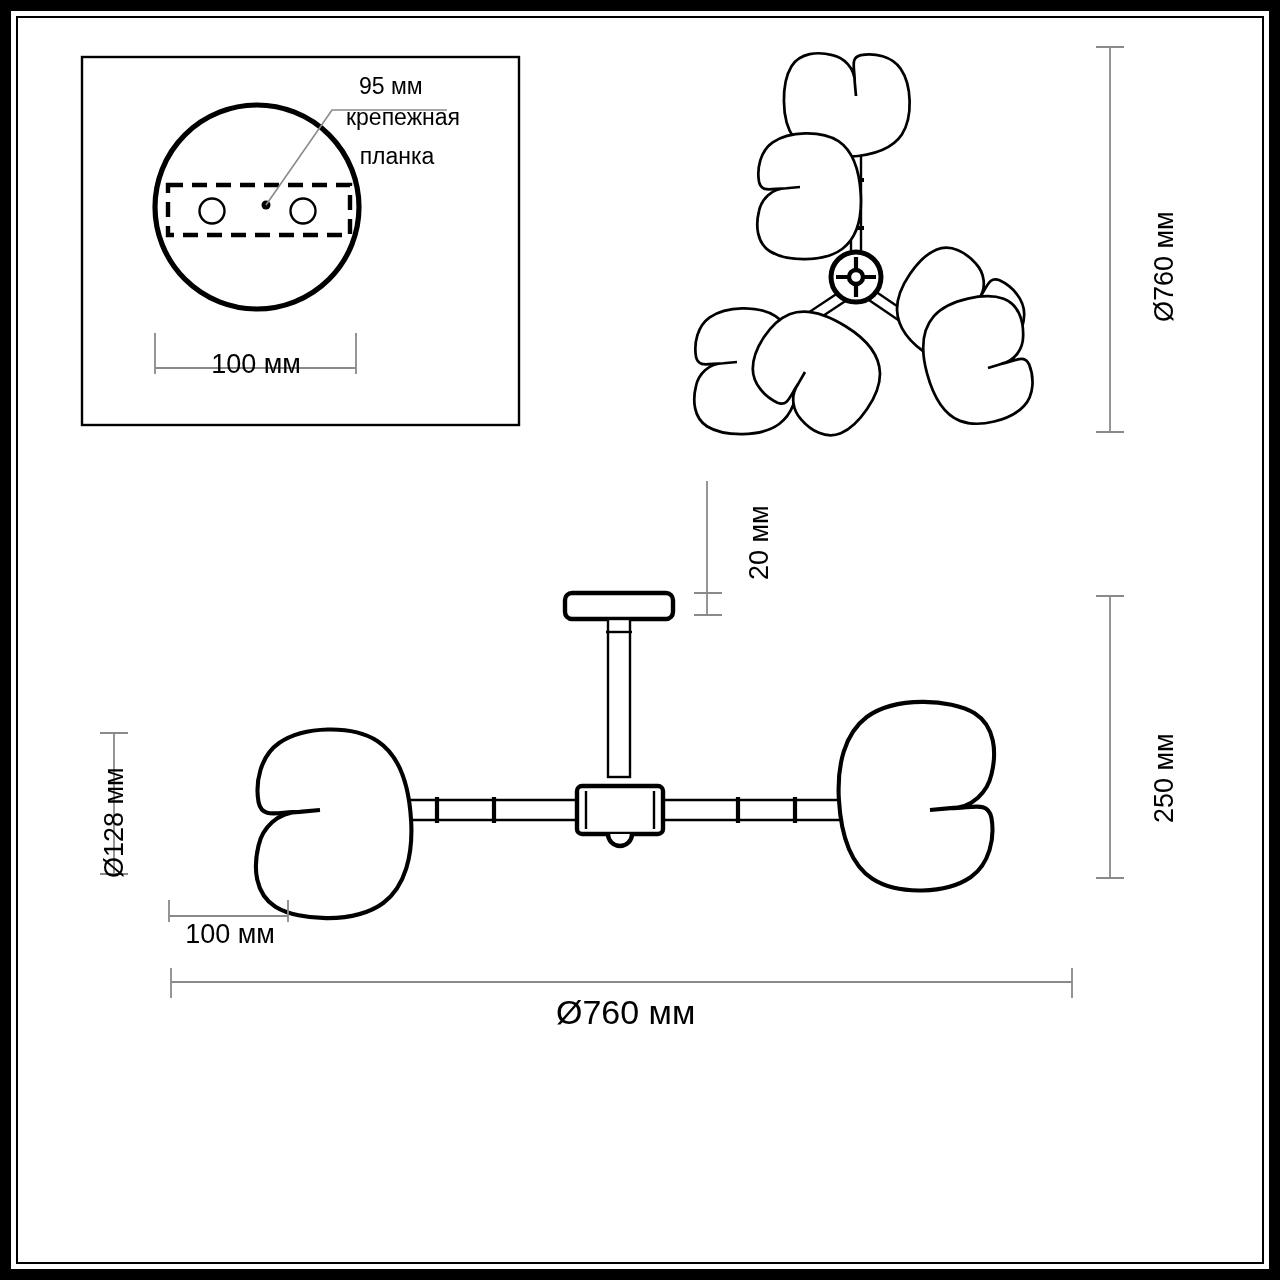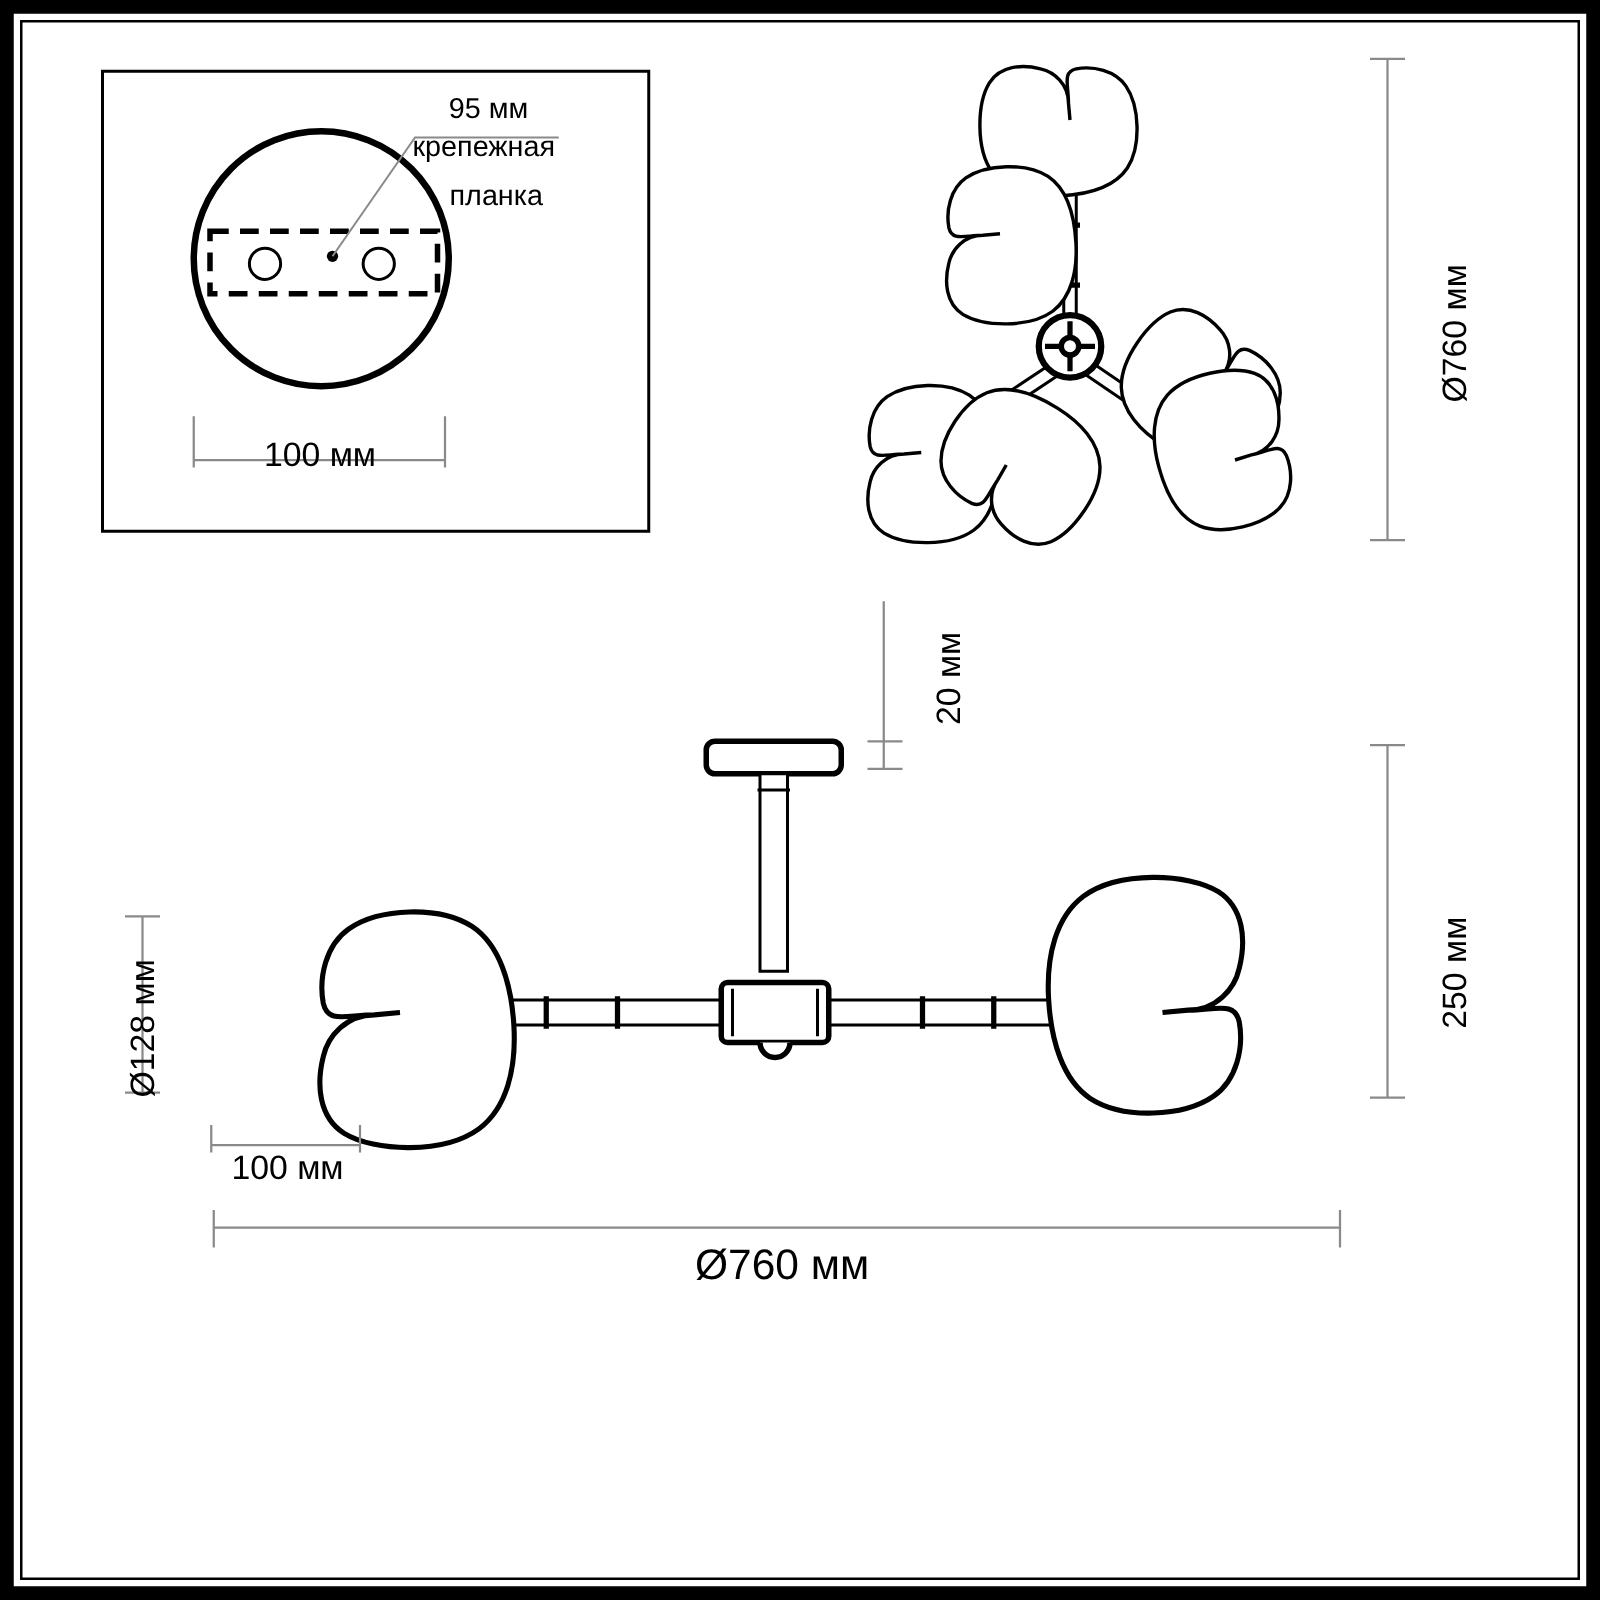--- a/index.html
+++ b/index.html
@@ -161,21 +161,21 @@
       <path class="dim" d="M 169,900 L 169,922 M 288,900 L 288,922"></path>
       <path class="dim" d="M 169,916 L 288,916"></path>
 
       <path class="dim" d="M 171,982 L 1072,982"></path>
       <path class="dim" d="M 171,968 L 171,998 M 1072,968 L 1072,998"></path>
     </g>
   </svg>
 
   <div class="lbl mid" style="left:359px;top:74px;">95 мм</div>
 
-  <div class="lbl mid ctr" style="left:328px;top:105px;width:118px;">крепежная</div>
+  <div class="lbl mid ctr" style="left:344px;top:105px;width:118px;">крепежная</div>
 
   <div class="lbl mid ctr" style="left:338px;top:144px;width:118px;">планка</div>
 
   <div class="lbl big ctr" style="left:196px;top:350px;width:120px;">100 мм</div>
 
   <div class="lbl big vert" style="left:1150px;top:322px;transform:rotate(-90deg);">Ø760 мм</div>
 
   <div class="lbl big vert" style="left:745px;top:580px;transform:rotate(-90deg);">20 мм</div>
 
   <div class="lbl big vert" style="left:1150px;top:823px;transform:rotate(-90deg);">250 мм</div>

